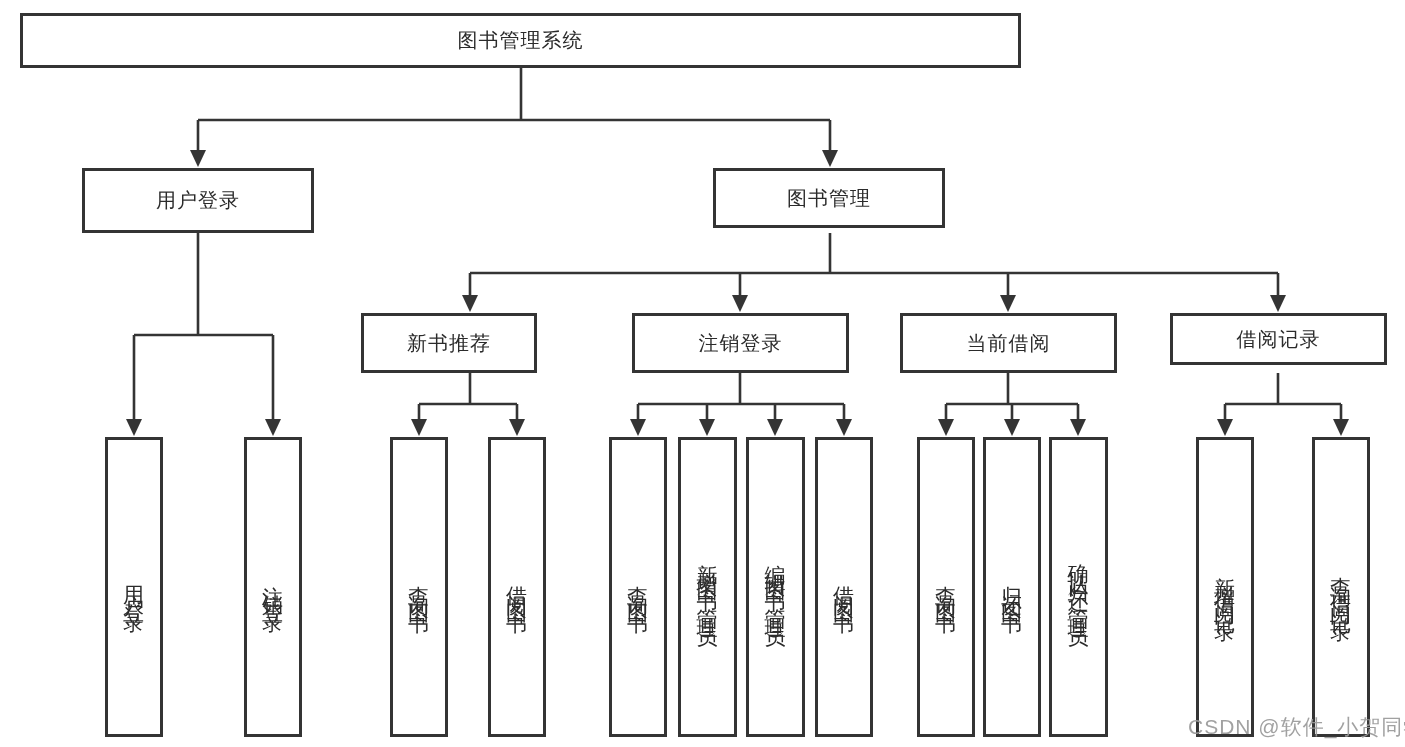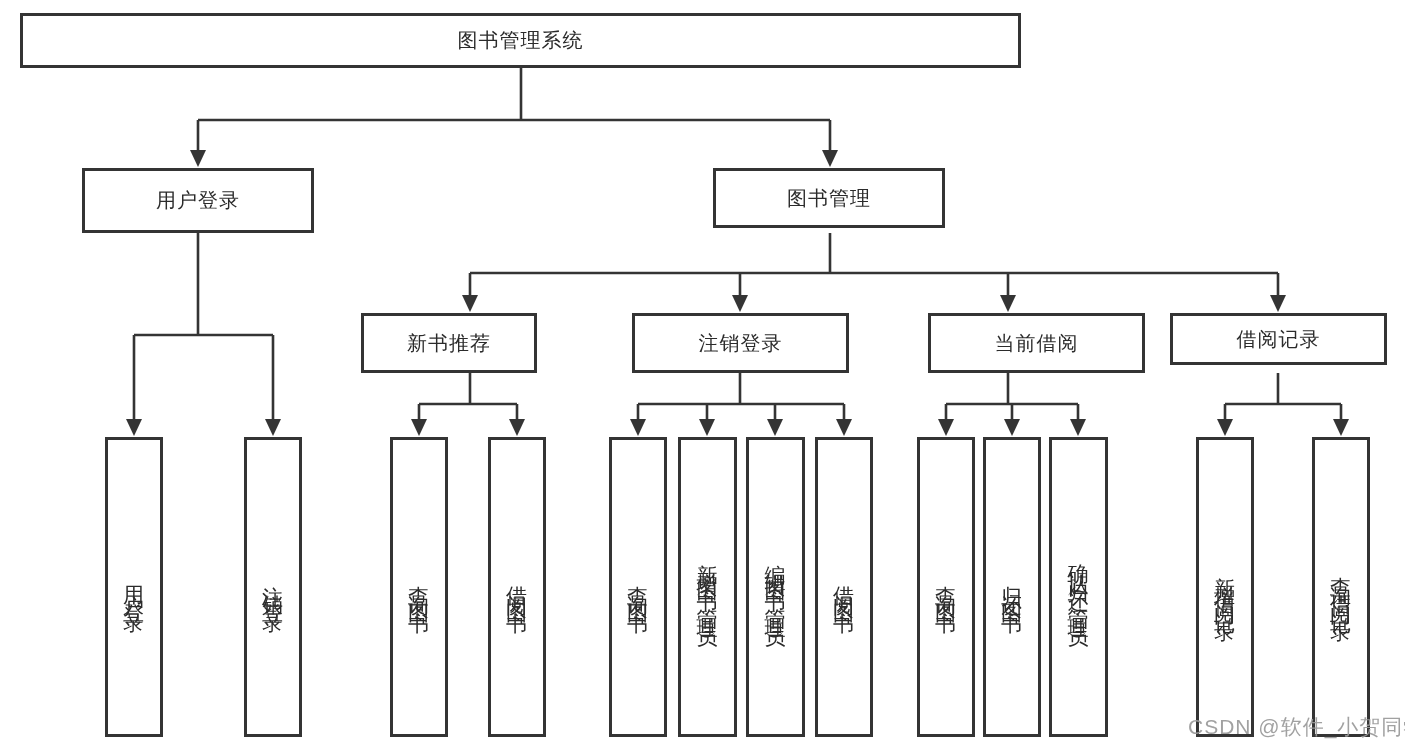--- a/index.html
+++ b/index.html
@@ -92,21 +92,21 @@
   <div class="box h" style="left:713px;top:168px;width:232px;height:60px">
     <span class="lbl">图书管理</span>
   </div>
 
   <div class="box h" style="left:361px;top:313px;width:176px;height:60px">
     <span class="lbl">新书推荐</span>
   </div>
   <div class="box h" style="left:632px;top:313px;width:217px;height:60px">
     <span class="lbl">注销登录</span>
   </div>
-  <div class="box h" style="left:928px;top:313px;width:217px;height:60px">
+  <div class="box h" style="left:900px;top:313px;width:217px;height:60px">
     <span class="lbl">当前借阅</span>
   </div>
   <div class="box h" style="left:1170px;top:313px;width:217px;height:52px">
     <span class="lbl">借阅记录</span>
   </div>
 
   <div class="box v" style="left:105px;top:437px;width:58px;height:300px">
     <span class="lbl">用户登录</span>
   </div>
   <div class="box v" style="left:244px;top:437px;width:58px;height:300px">

